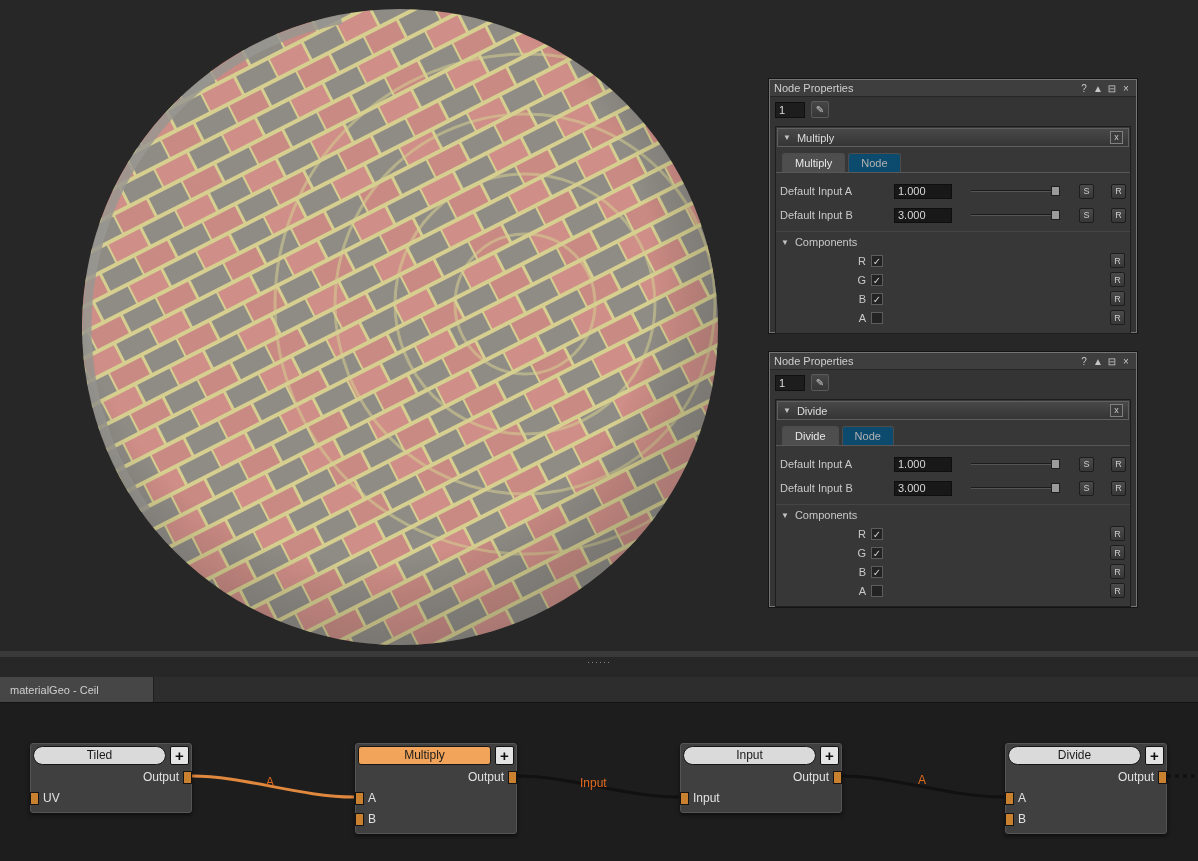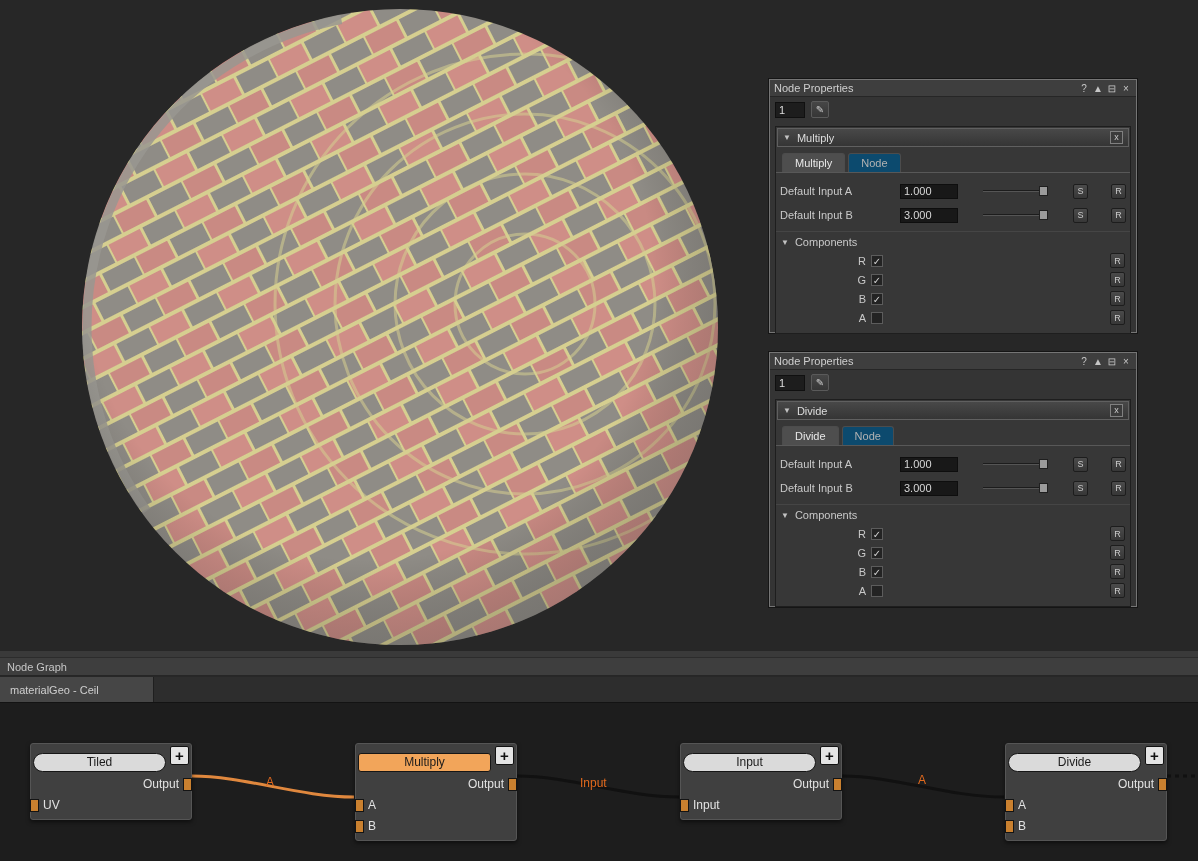--- a/index.html
+++ b/index.html
@@ -45,21 +45,21 @@
     font-size:9px; line-height:11px; text-align:center; background:#3b3b3b; }
 
   .tabs-row { display:flex; align-items:flex-end; height:23px; padding-left:6px;
     border-bottom:1px solid #585858; margin-top:3px; }
   .tab { height:19px; line-height:18px; padding:0 12px; font-size:11px; color:#b2b2b2;
     background:#0c4a6e; border:1px solid #4c4c4c; border-bottom:none;
     border-radius:3px 3px 0 0; margin-right:3px; }
   .tab.active { background:#4e4e4e; color:#e8e8e8; }
 
   .fields { padding:6px 4px 4px; }
-  .field-row { display:flex; align-items:center; height:24px; gap:23px; }
+  .field-row { display:flex; align-items:center; height:24px; gap:17px; }
   .field-label { width:97px; color:#c9c9c9; font-size:11px; }
   .field-input { width:58px; height:15px; background:#181818; border:1px solid #0e0e0e;
     color:#d8d8d8; font-size:11px; padding:0 3px; font-family:"Liberation Sans",sans-serif; }
   .slider { position:relative; flex:1; height:16px; }
   .slider-track { position:absolute; left:2px; right:2px; top:7px; height:2px;
     background:#1c1c1c; border-bottom:1px solid #555555; }
   .slider-handle { position:absolute; right:2px; top:3px; width:9px; height:10px;
     background:#9b9b9b; border:1px solid #1f1f1f; }
   .sq-btn { width:15px; height:15px; background:linear-gradient(#4b4b4b,#373737);
     border:1px solid #1d1d1d; border-radius:2px; color:#cccccc; font-size:9px;
@@ -89,21 +89,21 @@
     background:#1d1d1d; border-top:1px solid #131313; }
 
   .wires { position:absolute; left:0; top:0; width:1198px; height:159px; pointer-events:none; }
   .wire-label { position:absolute; color:#e2691d; font-size:12px; }
 
   .gnode { position:absolute; width:162px; background:#404040; border:1px solid #555555;
     border-radius:3px; box-shadow:0 2px 4px rgba(0,0,0,.55); padding-bottom:3px; }
   .gnode-add { position:absolute; top:2px; right:2px; width:19px; height:19px;
     background:#e4e4e4; border:1px solid #111111; color:#111111; font-size:15px;
     line-height:17px; text-align:center; border-radius:2px; font-weight:bold; }
-  .gnode-pill { height:19px; margin:9px 25px 2px 2px; background:#dadada;
+  .gnode-pill { height:19px; margin:2px 25px 2px 2px; background:#dadada;
     border:1px solid #161616; border-radius:10px; color:#1b1b1b; font-size:12px;
     text-align:center; line-height:17px; }
   .gnode.selected .gnode-pill { background:#f2a55a; border-radius:3px; }
   .gnode-row { position:relative; height:21px; font-size:12px; color:#e2e2e2; line-height:21px; }
   .gnode-row.out { text-align:right; padding-right:12px; }
   .gnode-row.in { padding-left:12px; }
   .gport { position:absolute; width:9px; height:13px; top:4px; background:#c9802f;
     border:1px solid #141414; }
   .gport.out { right:-1px; }
   .gport.in { left:-1px; }
@@ -297,23 +297,20 @@
           <span class="checkbox"></span>
           <div class="sq-btn">R</div>
         </div>
       </div>
     </div>
   </div>
 
   <div class="splitter">
     <span class="splitter-dots">······</span>
   </div>
-  <div class="ng-header">
-    <span>Node Graph</span>
-  </div>
   <div class="ng-tabs">
     <div class="ng-tab">
       <span>materialGeo - Ceil</span>
     </div>
   </div>
 
   <div class="ng-canvas">
     <svg class="wires" viewBox="0 0 1198 159">
       <path d="M192,73 C244,73 300,94 354,94" fill="none" stroke="#e0883e" stroke-width="3"></path>
       <path d="M517,73 C570,73 625,94 679,94" fill="none" stroke="#111111" stroke-width="3"></path>

